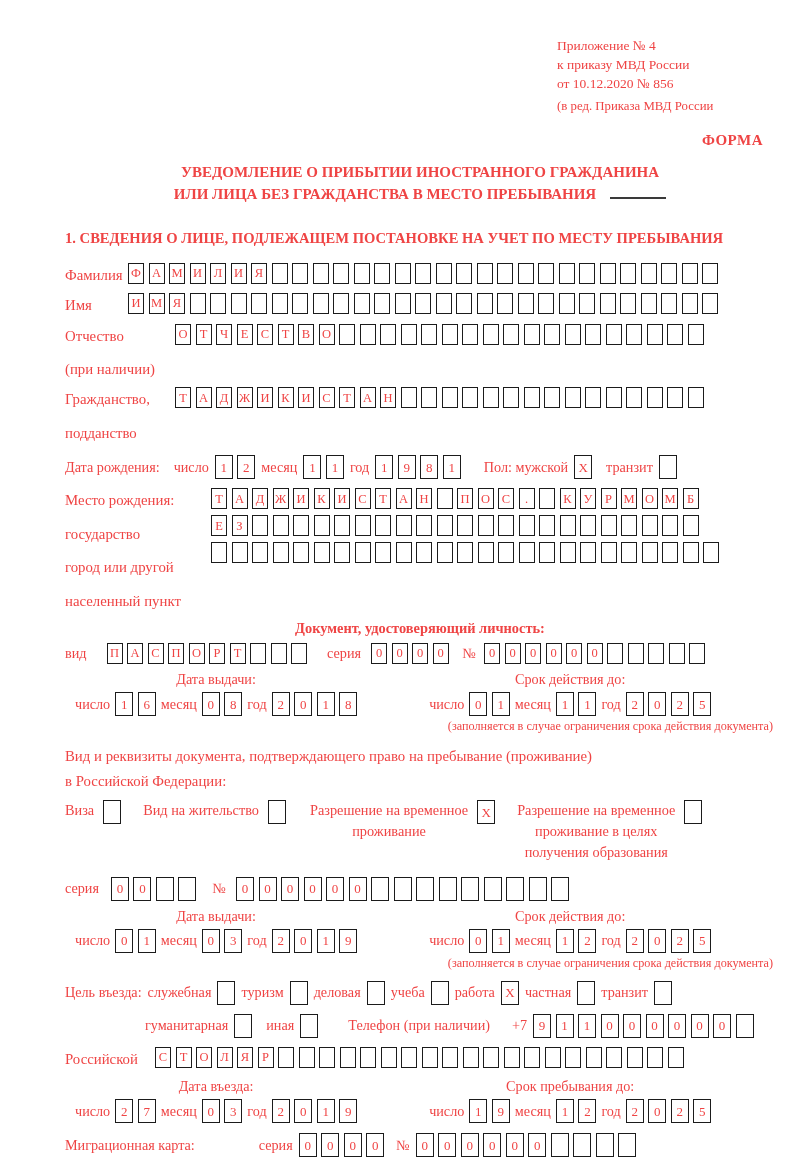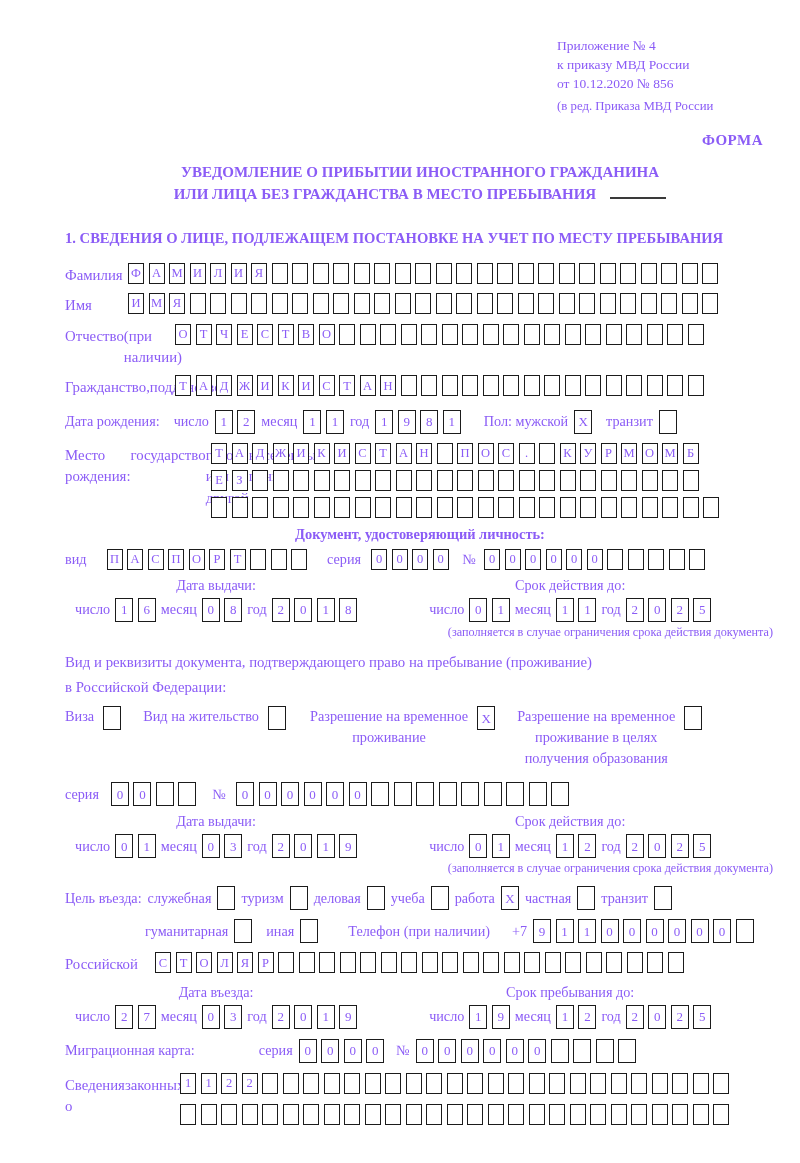--- a/index.html
+++ b/index.html
@@ -1,18 +1,18 @@
 <!DOCTYPE html>
 <html><head>
 <meta charset="utf-8">
 <style>
   html,body{margin:0;padding:0;background:#888;}
   .page{
     position:relative;width:800px;height:1163px;background:#fff;margin:0 auto;
-    font-family:"Liberation Serif","DejaVu Serif",serif;color:#8b5cf6;
+    font-family:"Liberation Serif","DejaVu Serif",serif;color:#ef4444;
     box-sizing:border-box;padding:36px 25px 0 65px;overflow:hidden;
   }
   
   .top-note{width:222px;margin-left:492px;font-size:13.5px;line-height:1.42;}
   .top-note .ed{font-size:12.8px;margin-top:4px;}
   .forma{text-align:right;font-weight:bold;font-size:15px;margin:16px 12px 6px 0;letter-spacing:.5px;}
   
   .title{text-align:center;font-weight:bold;font-size:15px;line-height:1.5;margin-top:12px;}
   .blank-line{display:inline-block;width:56px;border-bottom:2px solid #3a3a3a;height:12px;margin-left:14px;}
   .sec-heading{font-weight:bold;font-size:14.6px;margin:24px 0 16px;}
@@ -33,21 +33,21 @@
   .dates{display:flex;margin-bottom:2px;}
   .dg{display:flex;flex-direction:column;}
   .dg-title{text-align:center;font-size:14.2px;margin-bottom:4px;}
   .dg-row{display:flex;align-items:center;gap:5px;font-size:14.2px;}
   .note-r{text-align:right;font-size:12.2px;margin:3px 2px 10px 0;}
   
   .opts{display:flex;align-items:flex-start;margin:6px 0 14px;}
   .opt{display:flex;align-items:flex-start;gap:9px;}
   .opt-lines{font-size:14.3px;line-height:1.45;text-align:center;}
   .purpose-row{display:flex;align-items:center;gap:6px;font-size:14.2px;margin-bottom:9px;flex-wrap:nowrap;}
-  .lbl-col{display:flex;flex-direction:row;}
+  .lbl-col{display:flex;flex-direction:column;gap:12px;}
   .stackrows{display:flex;flex-direction:column;gap:6px;}
   .stackrows.wide{gap:10px;} .intro{font-size:14.8px;line-height:1.7;margin-bottom:2px;}
 </style>
 </head>
 <body>
 
 <div class="page">
 
   <div class="top-note">
     <div>Приложение № 4</div>

